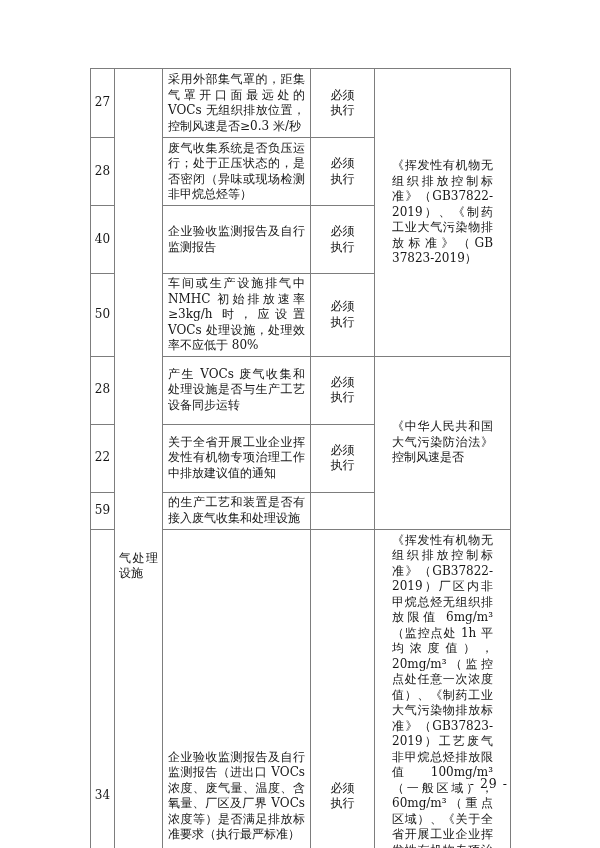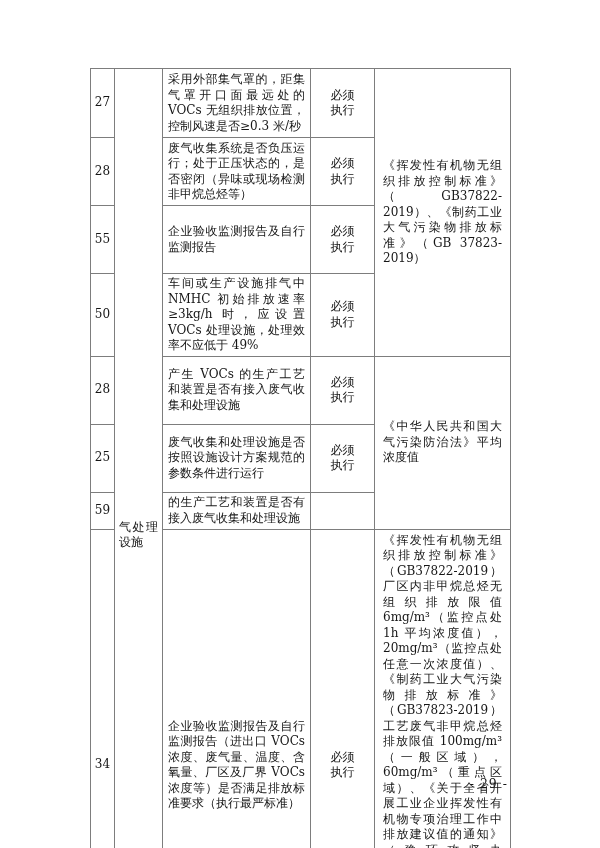--- a/index.html
+++ b/index.html
@@ -17,21 +17,21 @@
   }
   table.checklist td {
     border:1px solid #7d7d7d;
     font-size:12px; line-height:15.5px;
     vertical-align:middle; overflow:hidden;
   }
   td.no-cell   { text-align:center; padding:1px;margin-top:30px; }
   td.cat-cell  { vertical-align:top; text-align:justify; text-justify:inter-character; padding:3px 4px 2px 4px; }
   td.desc-cell { text-align:justify; text-justify:inter-character; padding:2px 5px; }
   td.exec-cell { text-align:center; padding:18px; }
-  td.ref-cell  { text-align:justify; text-justify:inter-character; padding:3px 8px; }
+  td.ref-cell  { text-align:justify; text-justify:inter-character; padding:3px 17px; }
   .page-number {
     position:absolute; top:776px; right:92px;
     font-size:12.5px; color:#161616; letter-spacing:1px;
   }
 </style>
 </head>
 <body>
 
 <div class="page">
 
@@ -50,38 +50,38 @@
         <td class="desc-cell">采用外部集气罩的，距集气罩开口面最远处的 VOCs 无组织排放位置，控制风速是否≥0.3 米/秒</td>
         <td class="exec-cell">必须执行</td>
         <td class="ref-cell" rowspan="4">《挥发性有机物无组织排放控制标准》（GB37822-2019）、《制药工业大气污染物排放标准》（GB 37823-2019）</td>
       </tr>
       <tr style="height:63px">
         <td class="no-cell">28</td>
         <td class="desc-cell">废气收集系统是否负压运行；处于正压状态的，是否密闭（异味或现场检测非甲烷总烃等）</td>
         <td class="exec-cell">必须执行</td>
       </tr>
       <tr style="height:32px">
-        <td class="no-cell">55</td>
+        <td class="no-cell">40</td>
         <td class="desc-cell">企业验收监测报告及自行监测报告</td>
         <td class="exec-cell">必须执行</td>
       </tr>
       <tr style="height:65px">
         <td class="no-cell">50</td>
-        <td class="desc-cell">车间或生产设施排气中 NMHC 初始排放速率≥3kg/h 时，应设置 VOCs 处理设施，处理效率不应低于 49%</td>
+        <td class="desc-cell">车间或生产设施排气中 NMHC 初始排放速率≥3kg/h 时，应设置 VOCs 处理设施，处理效率不应低于 80%</td>
         <td class="exec-cell">必须执行</td>
       </tr>
       <tr style="height:46px">
         <td class="no-cell">28</td>
-        <td class="desc-cell">产生 VOCs 的生产工艺和装置是否有接入废气收集和处理设施</td>
+        <td class="desc-cell">产生 VOCs 废气收集和处理设施是否与生产工艺设备同步运转</td>
         <td class="exec-cell">必须执行</td>
-        <td class="ref-cell" rowspan="3">《中华人民共和国大气污染防治法》平均浓度值</td>
+        <td class="ref-cell" rowspan="3">《中华人民共和国大气污染防治法》控制风速是否</td>
       </tr>
       <tr style="height:47px">
-        <td class="no-cell">25</td>
-        <td class="desc-cell">废气收集和处理设施是否按照设施设计方案规范的参数条件进行运行</td>
+        <td class="no-cell">22</td>
+        <td class="desc-cell">关于全省开展工业企业挥发性有机物专项治理工作中排放建议值的通知</td>
         <td class="exec-cell">必须执行</td>
       </tr>
       <tr style="height:33px">
         <td class="no-cell">59</td>
         <td class="desc-cell">的生产工艺和装置是否有接入废气收集和处理设施</td>
         <td class="exec-cell"></td>
       </tr>
       <tr style="height:346px">
         <td class="no-cell">34</td>
         <td class="desc-cell">企业验收监测报告及自行监测报告（进出口 VOCs 浓度、废气量、温度、含氧量、厂区及厂界 VOCs 浓度等）是否满足排放标准要求（执行最严标准）</td>

